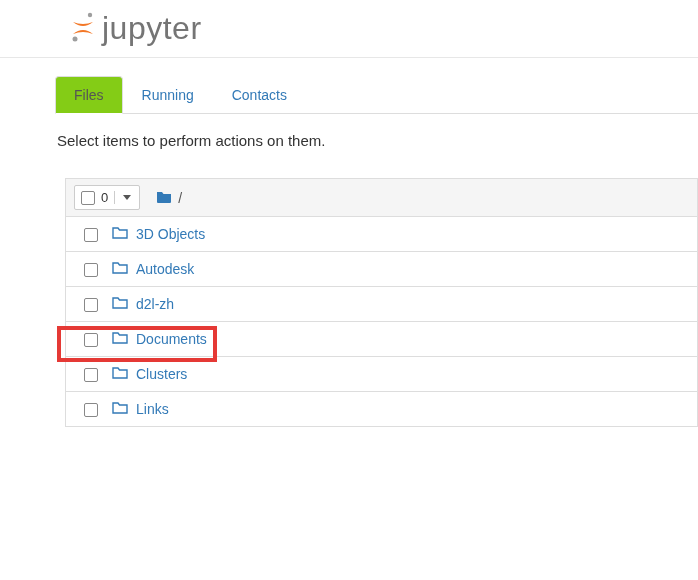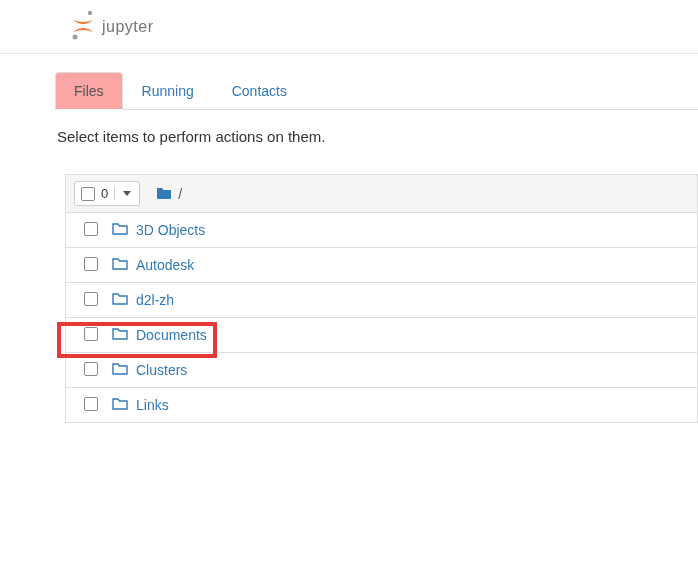--- a/index.html
+++ b/index.html
@@ -1,34 +1,34 @@
 <!DOCTYPE html>
 <html><head>
   <meta charset="utf-8">
   <style>
     * { box-sizing: border-box; margin: 0; padding: 0; }
     body { font-family: "Helvetica Neue", Helvetica, Arial, sans-serif; font-size: 14px; color: #333; background: #fff; width: 698px; }
     .header { padding: 10px 0 10px 70px; border-bottom: 1px solid #e7e7e7; }
     .logo { display: flex; align-items: center; gap: 6px; }
-    .logo-text { font-size: 16px; color: #757575; font-weight: 400; letter-spacing: 0.5px; }
+    .logo-text { font-size: 32px; color: #757575; font-weight: 400; letter-spacing: 0.5px; }
     .content { padding: 0 0 0 55px; }
     .tabs { display: flex; border-bottom: 1px solid #ddd; margin-top: 18px; }
     .tab { padding: 10px 18px; color: #337ab7; cursor: pointer; border: 1px solid transparent; border-bottom: none; margin-bottom: -1px; }
-    .tab.active { color: #555; background: #fca5a5; border: 1px solid #ddd; border-bottom-color: #fff; border-radius: 4px 4px 0 0; }
+    .tab.active { color: #555; background: #84cc16; border: 1px solid #ddd; border-bottom-color: #fff; border-radius: 4px 4px 0 0; }
     .actions-text { margin: 18px 0 29px 2px; color: #333; font-size: 15px; }
     .list-header { display: flex; align-items: center; background: #f5f5f5; border: 1px solid #ddd; padding: 6px 8px; gap: 8px; margin-left: 10px; }
     .select-all-group { display: flex; align-items: center; border: 1px solid #ccc; background: #fff; border-radius: 2px; }
     .select-all-box { padding: 4px 6px; display: flex; align-items: center; gap: 6px; }
     .count { font-size: 13px; color: #333; }
     .dropdown-toggle { padding: 4px 8px; border-left: 1px solid #ccc; display: flex; align-items: center; }
     .breadcrumb { display: flex; align-items: center; gap: 6px; margin-left: 8px; }
     .folder-open-icon { color: #337ab7; }
     .slash { color: #555; }
     .list { list-style: none; margin-left: 10px; }
-    .row { display: flex; align-items: flex-start; gap: 14px; padding: 9px 10px 9px 18px; border: 1px solid #ddd; border-top: none; }
+    .row { display: flex; align-items: flex-end; gap: 14px; padding: 9px 10px 9px 18px; border: 1px solid #ddd; border-top: none; }
     .row-link { display: flex; align-items: center; gap: 8px; color: #337ab7; text-decoration: none; cursor: pointer; }
     .folder-icon { color: #337ab7; }
     .checkbox { width: 14px; height: 14px; border: 1px solid #888; border-radius: 2px; background: #fff; cursor: pointer; flex-shrink: 0; }
     .highlight { position: absolute; border: 4px solid #e53935; pointer-events: none; }
     .list-wrap { position: relative; }
     .caret-down { display: inline-block; width: 0; height: 0; border-left: 4px solid transparent; border-right: 4px solid transparent; border-top: 5px solid #555; }
   </style>
 </head>
 <body>
 

